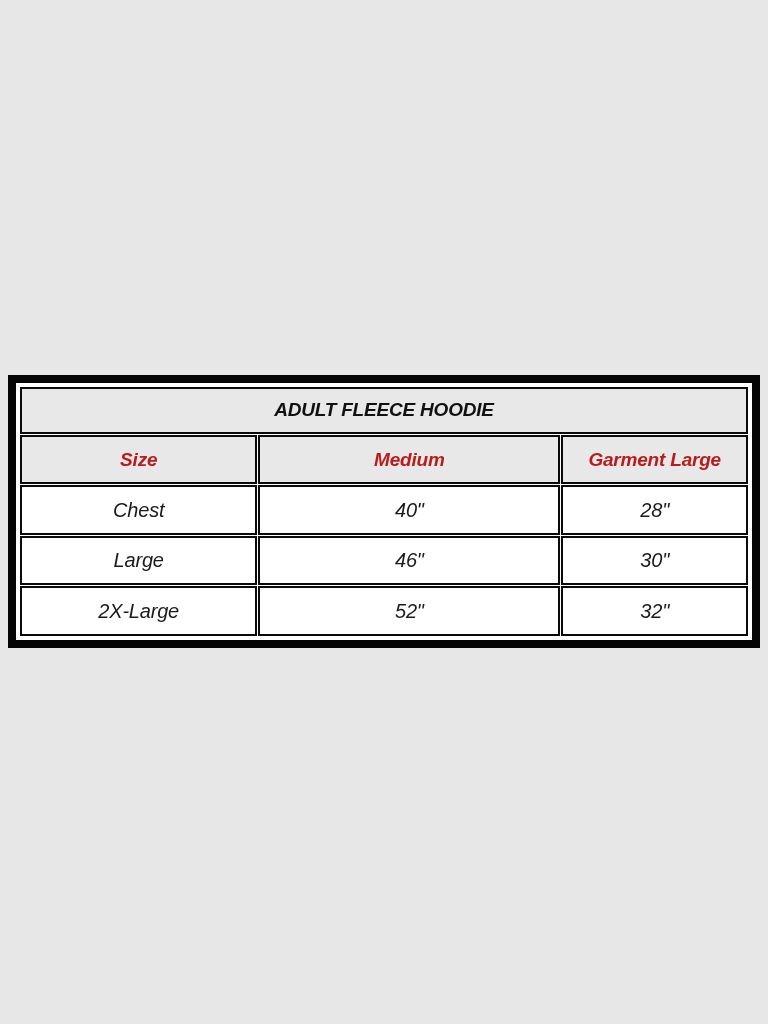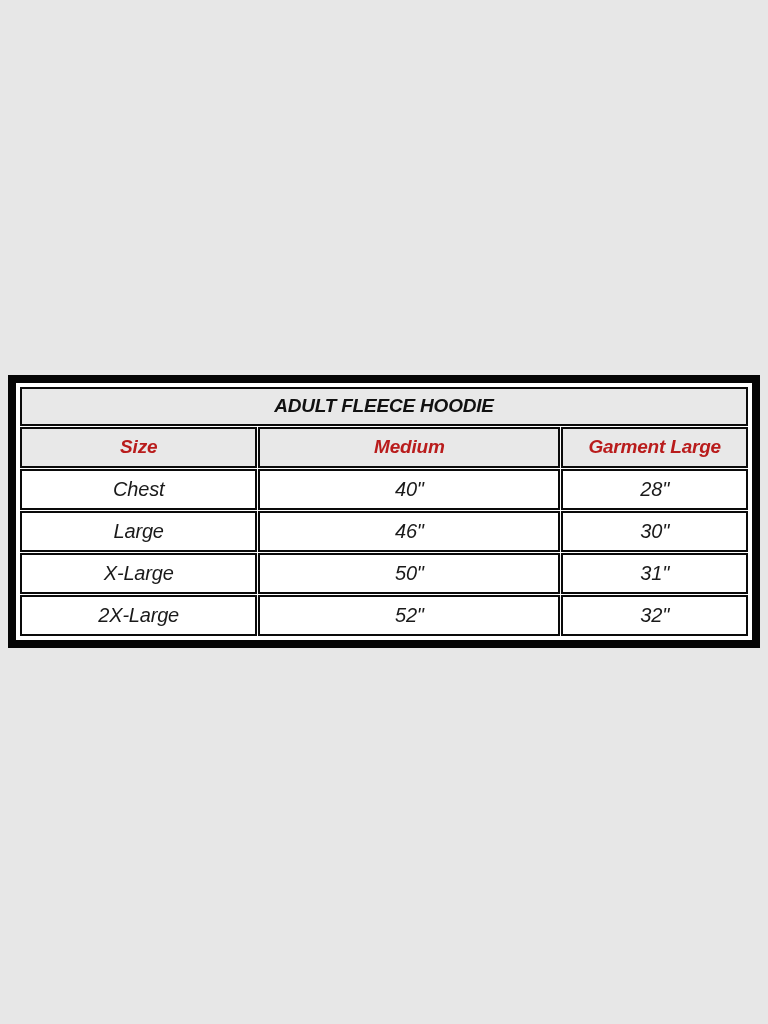--- a/index.html
+++ b/index.html
@@ -91,24 +91,19 @@
         <td class="data-cell">Chest</td>
         <td class="data-cell">40"</td>
         <td class="data-cell">28"</td>
       </tr>
       <tr>
         <td class="data-cell">Large</td>
         <td class="data-cell">46"</td>
         <td class="data-cell">30"</td>
       </tr>
       <tr>
-        <td class="data-cell">X-Large</td>
-        <td class="data-cell">50"</td>
-        <td class="data-cell">31"</td>
-      </tr>
-      <tr>
         <td class="data-cell">2X-Large</td>
         <td class="data-cell">52"</td>
         <td class="data-cell">32"</td>
       </tr>
     </tbody>
   </table>
 </div>
 
 </body></html>

